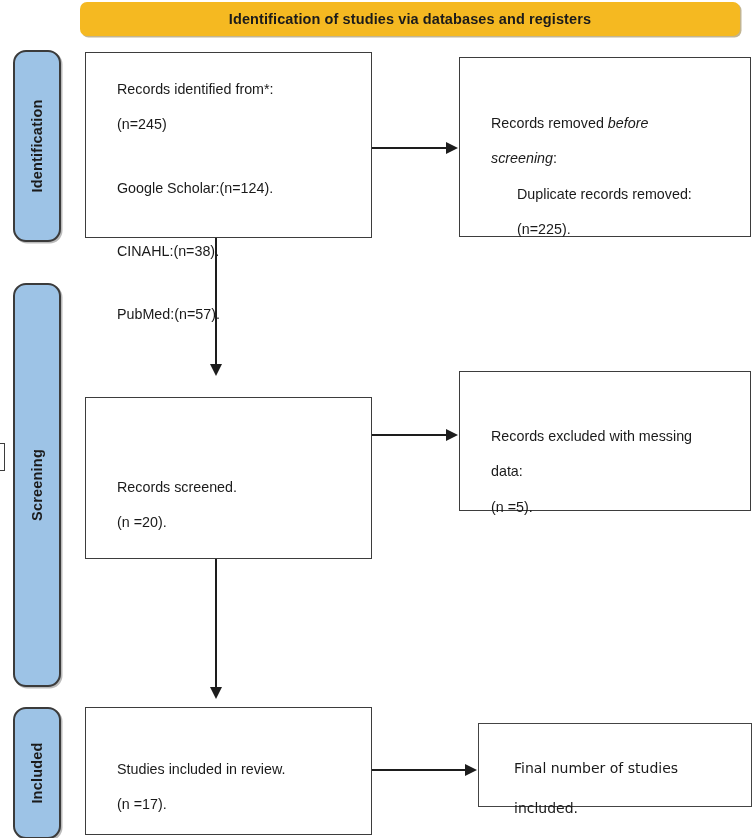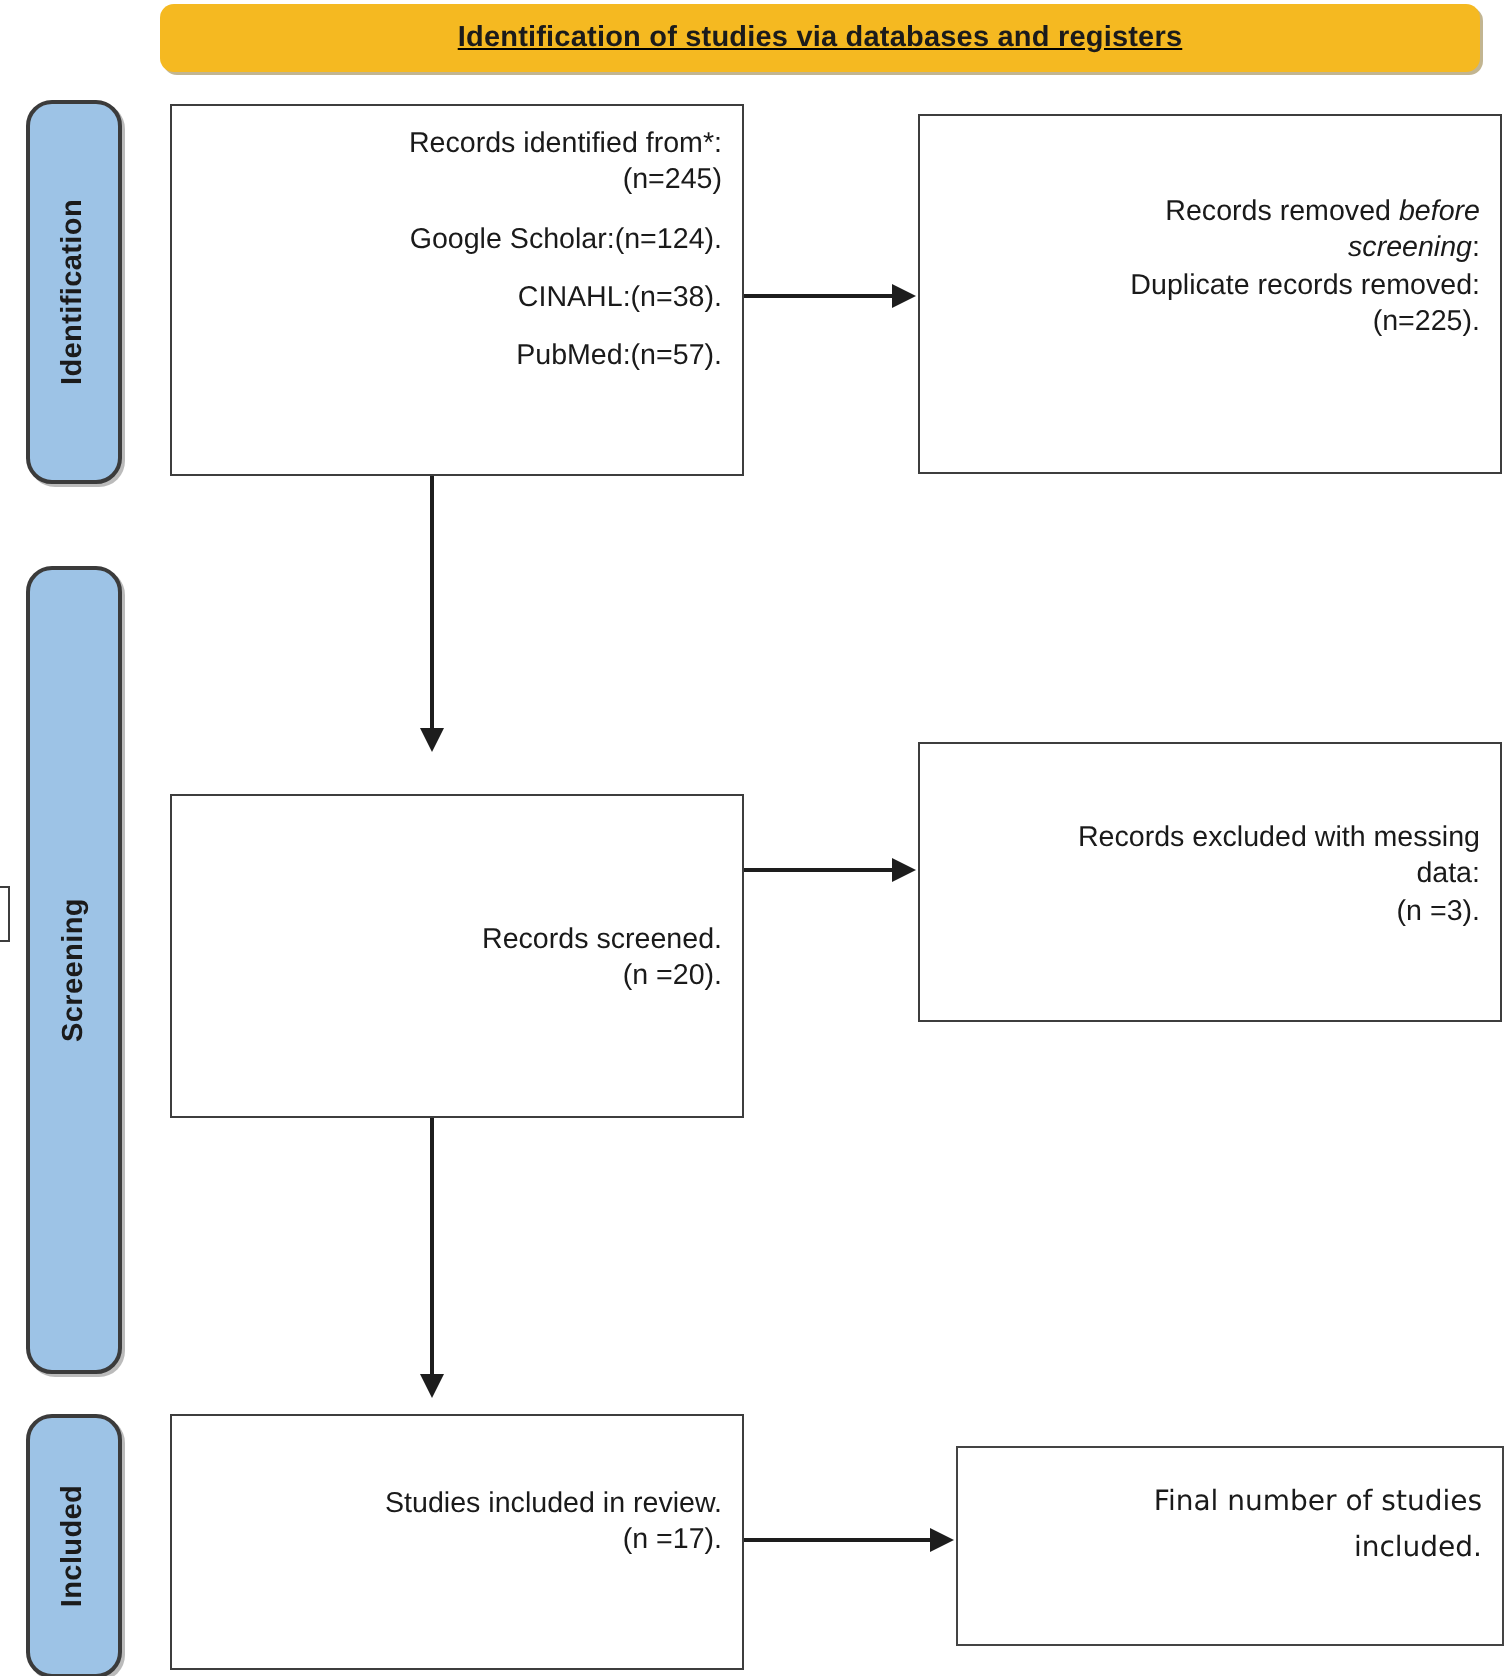--- a/index.html
+++ b/index.html
@@ -26,21 +26,20 @@
     left: 80px;
     top: 2px;
     width: 660px;
     height: 34px;
     background: #F5B921;
     border-radius: 7px;
     box-shadow: 1.5px 1.5px 0 rgba(120,90,10,0.45);
     display: flex;
     align-items: center;
     justify-content: center;
-    text-decoration: underline;
   }
   .banner-text {
     font-size: 14.5px;
     font-weight: bold;
     color: #1b1b1b;
     letter-spacing: 0.1px;
     white-space: nowrap;
   }
 
   
@@ -87,32 +86,32 @@
     padding: 0;
   }
   .node-body {
     position: absolute;
     left: 14px;
     right: 10px;
     font-size: 14.3px;
     line-height: 1.28;
     color: #1a1a1a;
   }
-  .node-body p { margin: 0; text-align: right; }
+  .node-body p { margin: 17px; }
   .node-body .gap { height: 11px; }
   .node-body .indent { padding-left: 26px; }
   .node-body em { font-style: italic; }
 
   
   #box-identified { left: 85px;  top: 52px;  width: 287px; height: 186px; }
   #box-removed    { left: 459px; top: 57px;  width: 292px; height: 180px; padding-left: 41px; }
   #box-screened   { left: 85px;  top: 397px; width: 287px; height: 162px; padding-left: 22px; }
   #box-excluded   { left: 459px; top: 371px; width: 292px; height: 140px; }
   #box-included   { left: 85px;  top: 707px; width: 287px; height: 128px; }
-  #box-final      { left: 478px; top: 723px; width: 274px; height: 100px; }
+  #box-final      { left: 478px; top: 723px; width: 274px; height: 84px; }
 
   
   #box-identified .node-body { top: 10px; }
   #box-removed    .node-body { top: 39px; }
   #box-screened   .node-body { top: 63px; }
   #box-excluded   .node-body { top: 38px; }
   #box-included   .node-body { top: 35px; }
   #box-final      .node-body { top: 16px; left: 18px; line-height: 1.62; font-size: 15px; }
 
   
@@ -223,21 +222,21 @@
     <div class="node-body">
       <p>Records screened.</p>
       <p>(n =20).</p>
     </div>
   </div>
 
   <div class="node" id="box-excluded">
     <div class="node-body">
       <p>Records excluded with messing</p>
       <p>data:</p>
-      <p>(n =3).</p>
+      <p>(n =5).</p>
     </div>
   </div>
 
   <div class="node" id="box-included">
     <div class="node-body">
       <p>Studies included in review.</p>
       <p>(n =17).</p>
     </div>
   </div>
 

